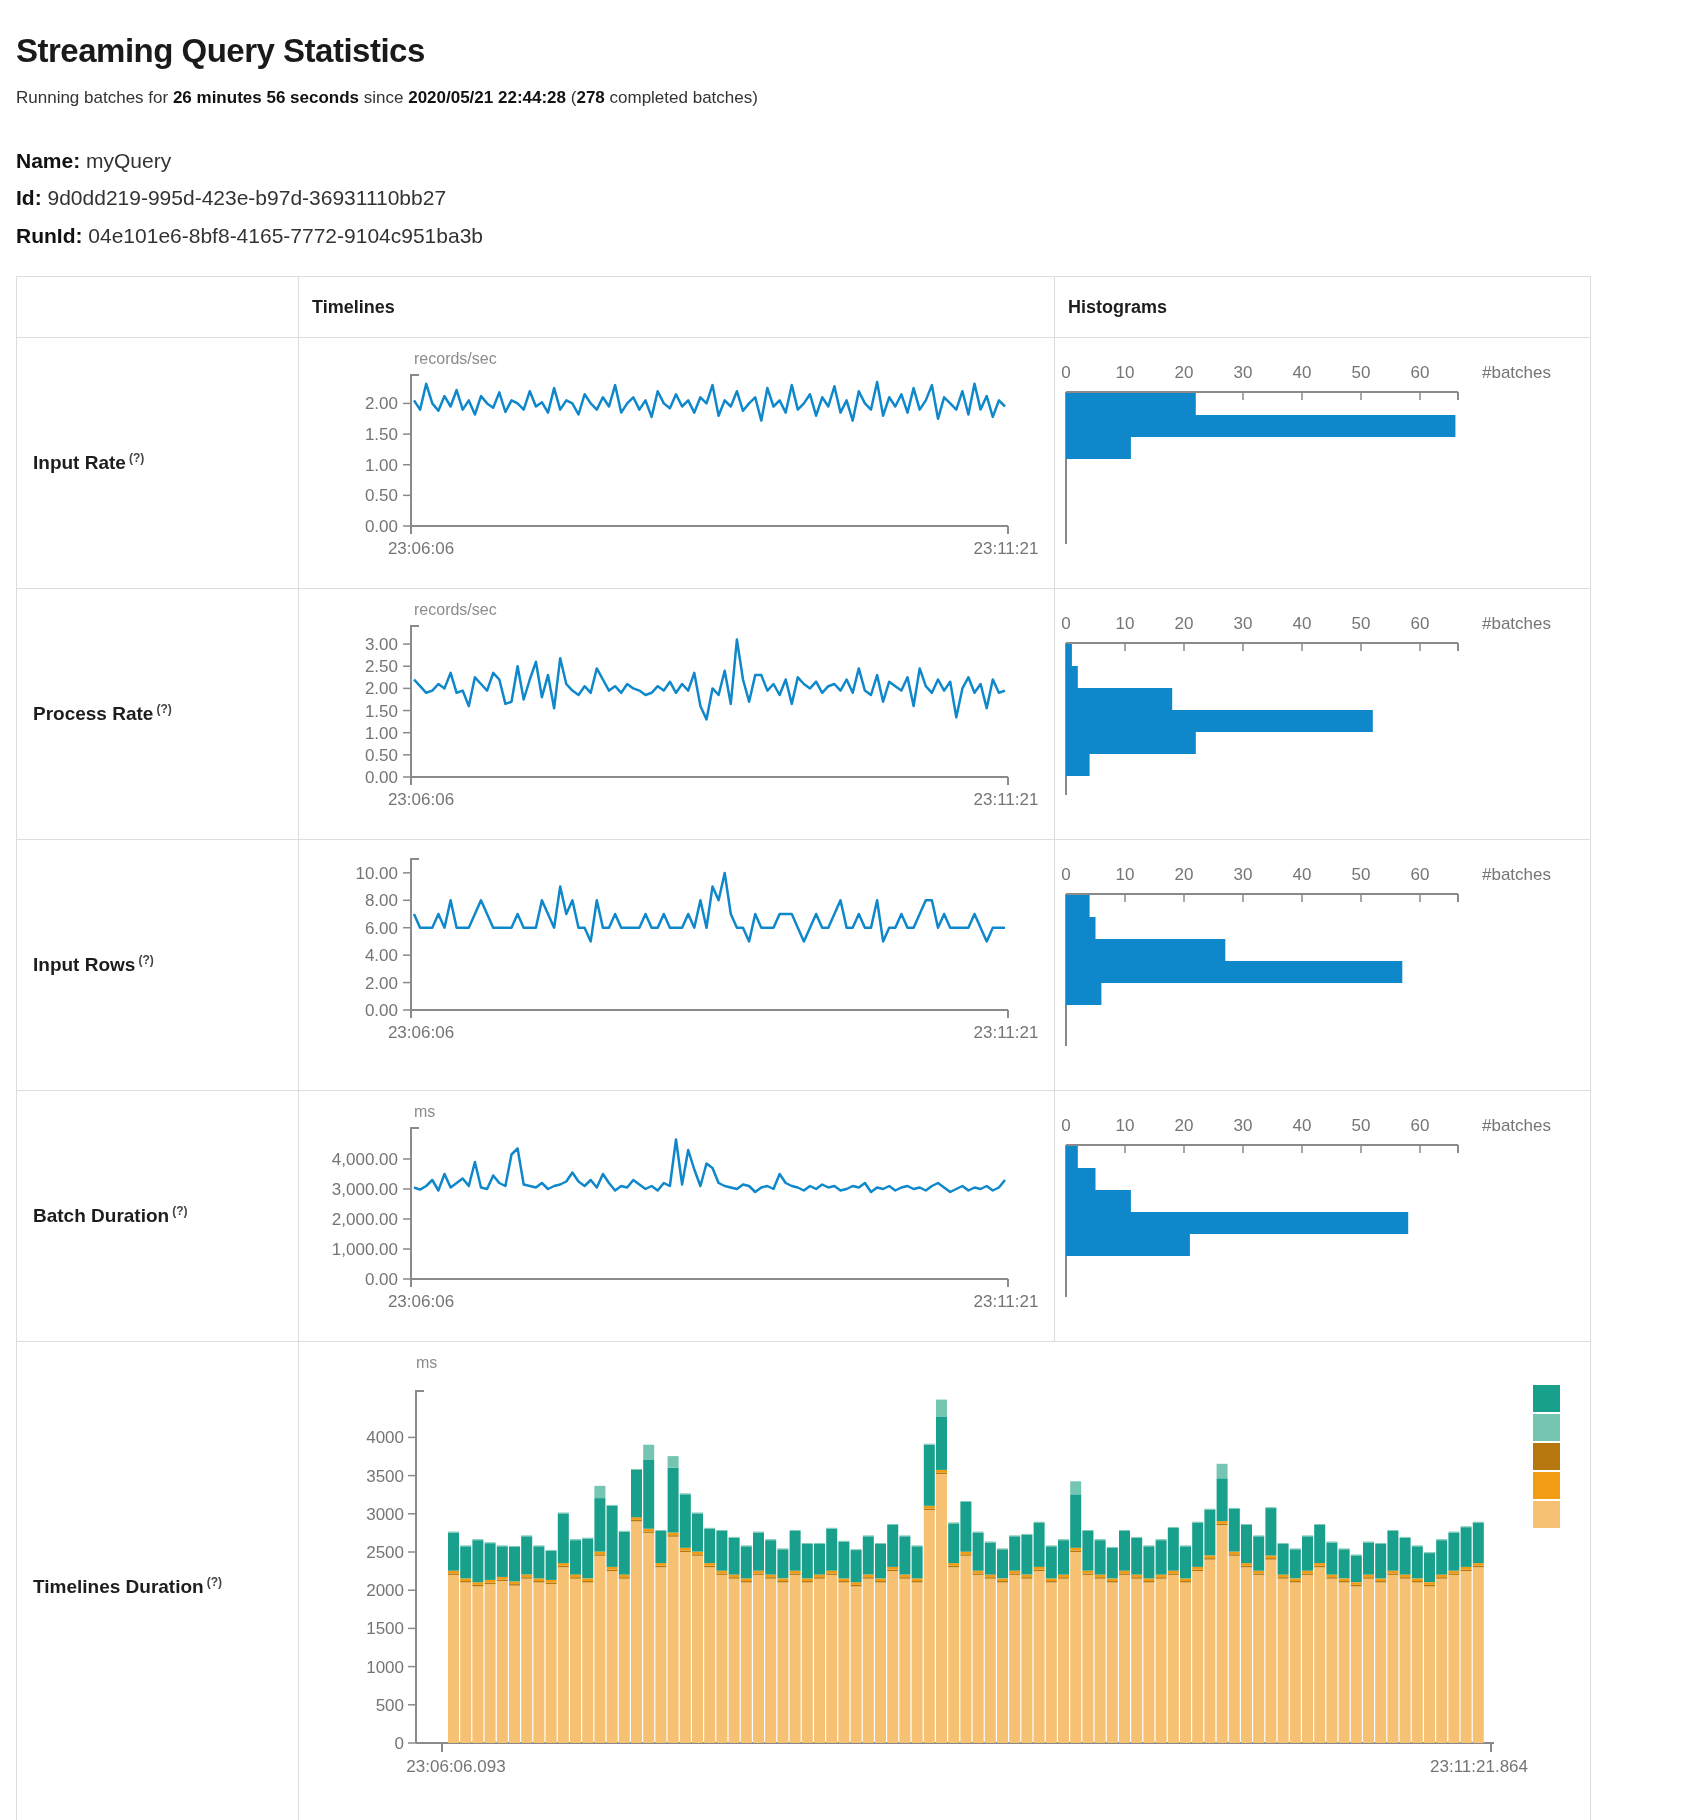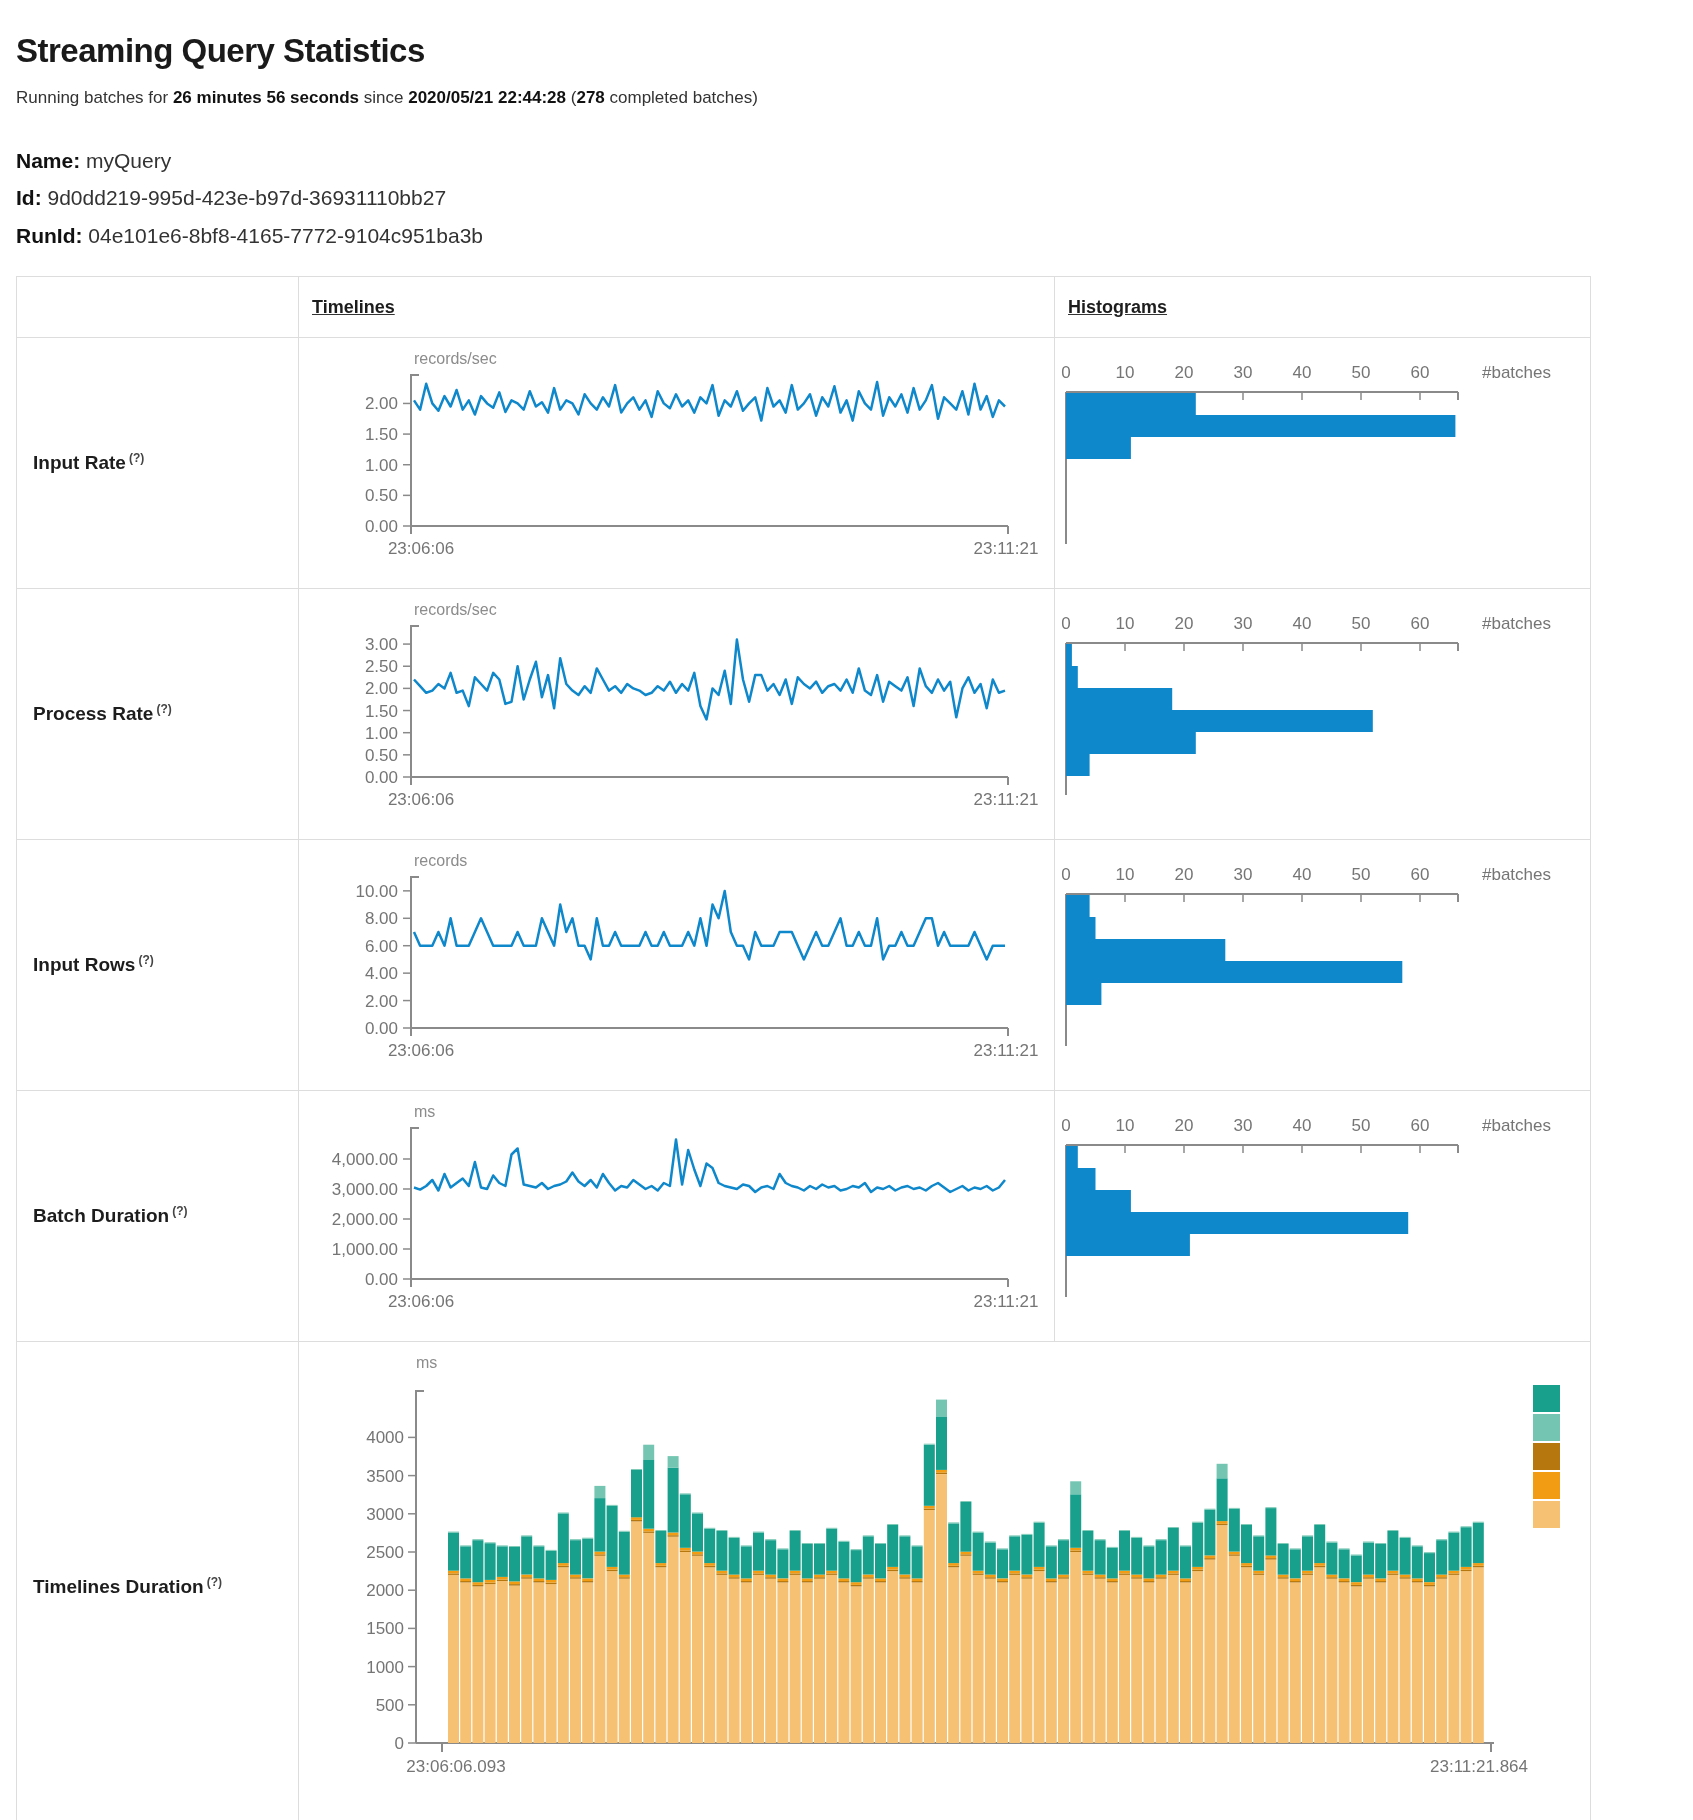--- a/index.html
+++ b/index.html
@@ -12,21 +12,21 @@
   .meta b{color:#111;}
   .sqs-table{border:1px solid #ddd;width:1573px;background:#fff;}
   .thead{display:flex;border-bottom:1px solid #ddd;height:60px;align-items:center;}
   .trow{display:flex;border-bottom:1px solid #ddd;height:250px;}
   .trow:last-child{border-bottom:none;}
   .trow.oprow{height:490px;}
   .c0{width:282px;border-right:1px solid #ddd;display:flex;align-items:center;padding-left:16px;box-sizing:border-box;flex-shrink:0;}
   .c1{width:756px;border-right:1px solid #ddd;box-sizing:border-box;flex-shrink:0;overflow:hidden;}
   .c2{flex:1;box-sizing:border-box;overflow:hidden;}
   .cwide{flex:1;box-sizing:border-box;position:relative;overflow:hidden;}
-  .thead .c0,.thead .c1,.thead .c2{height:100%;display:flex;align-items:center;border-bottom:none;text-decoration:underline;}
+  .thead .c0,.thead .c1,.thead .c2{height:100%;display:flex;align-items:center;border-bottom:none;}
   .colhead{font-size:18px;font-weight:700;color:#1d1d1d;padding-left:13px;}
   .rlabel{font-size:19px;font-weight:700;color:#1d1d1d;}
   .rlabel sup{font-size:12px;font-weight:700;color:#444;margin-left:3px;}
   .tl-cell{padding-top:12px;}
   .unit{font-size:16px;color:#8c8c8c;margin-left:115px;margin-bottom:0px;}
   .hist-cell{padding-top:14px;}
   .op-unit{margin-left:117px;}
   .legend{position:absolute;top:43px;right:30px;display:flex;flex-direction:column;}
   .legend .sw{width:27px;height:27px;margin-bottom:2px;}
   svg{display:block;}
@@ -175,21 +175,20 @@
             </svg>
           </div>
         </div>
     </div>
 
     <div class="trow">
       <div class="c0">
           <span class="rlabel"><span>Input Rows</span><sup>(?)</sup></span>
         </div>
       <div class="c1 tl-cell">
-        <div class="unit">records</div>
         <div>
             <svg width="740" height="205">
               <line x1="112" y1="6" x2="112" y2="158" stroke="#8a8a8a" stroke-width="2"></line>
               <line x1="112" y1="7" x2="120" y2="7" stroke="#8a8a8a" stroke-width="2"></line>
               <line x1="104" y1="158" x2="112" y2="158" stroke="#8a8a8a" stroke-width="1.5"></line>
               <text x="99" y="164" text-anchor="end" fill="#757575" font-size="17" font-family="&quot;Liberation Sans&quot;,sans-serif">0.00</text>
               <line x1="104" y1="130.57142857142858" x2="112" y2="130.57142857142858" stroke="#8a8a8a" stroke-width="1.5"></line>
               <text x="99" y="136.57142857142858" text-anchor="end" fill="#757575" font-size="17" font-family="&quot;Liberation Sans&quot;,sans-serif">2.00</text>
               <line x1="104" y1="103.14285714285714" x2="112" y2="103.14285714285714" stroke="#8a8a8a" stroke-width="1.5"></line>
               <text x="99" y="109.14285714285714" text-anchor="end" fill="#757575" font-size="17" font-family="&quot;Liberation Sans&quot;,sans-serif">4.00</text>

